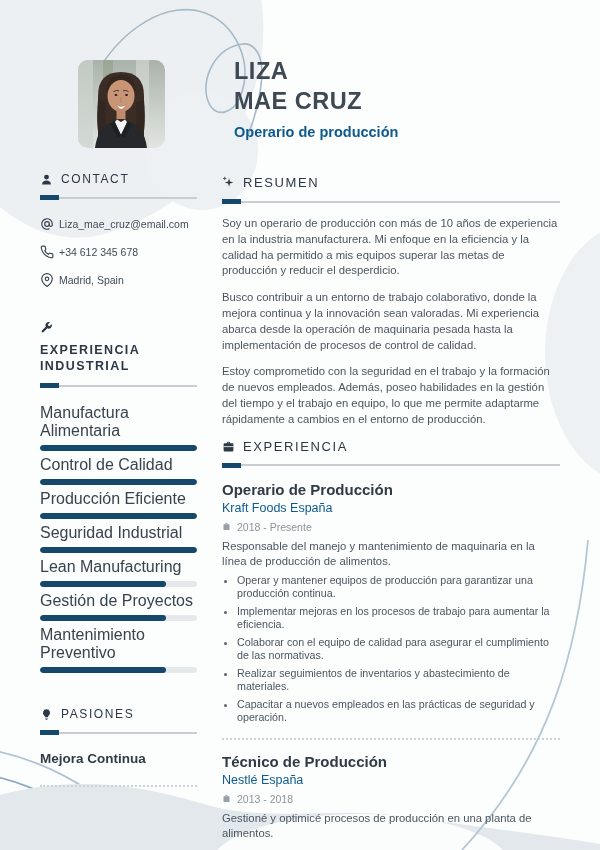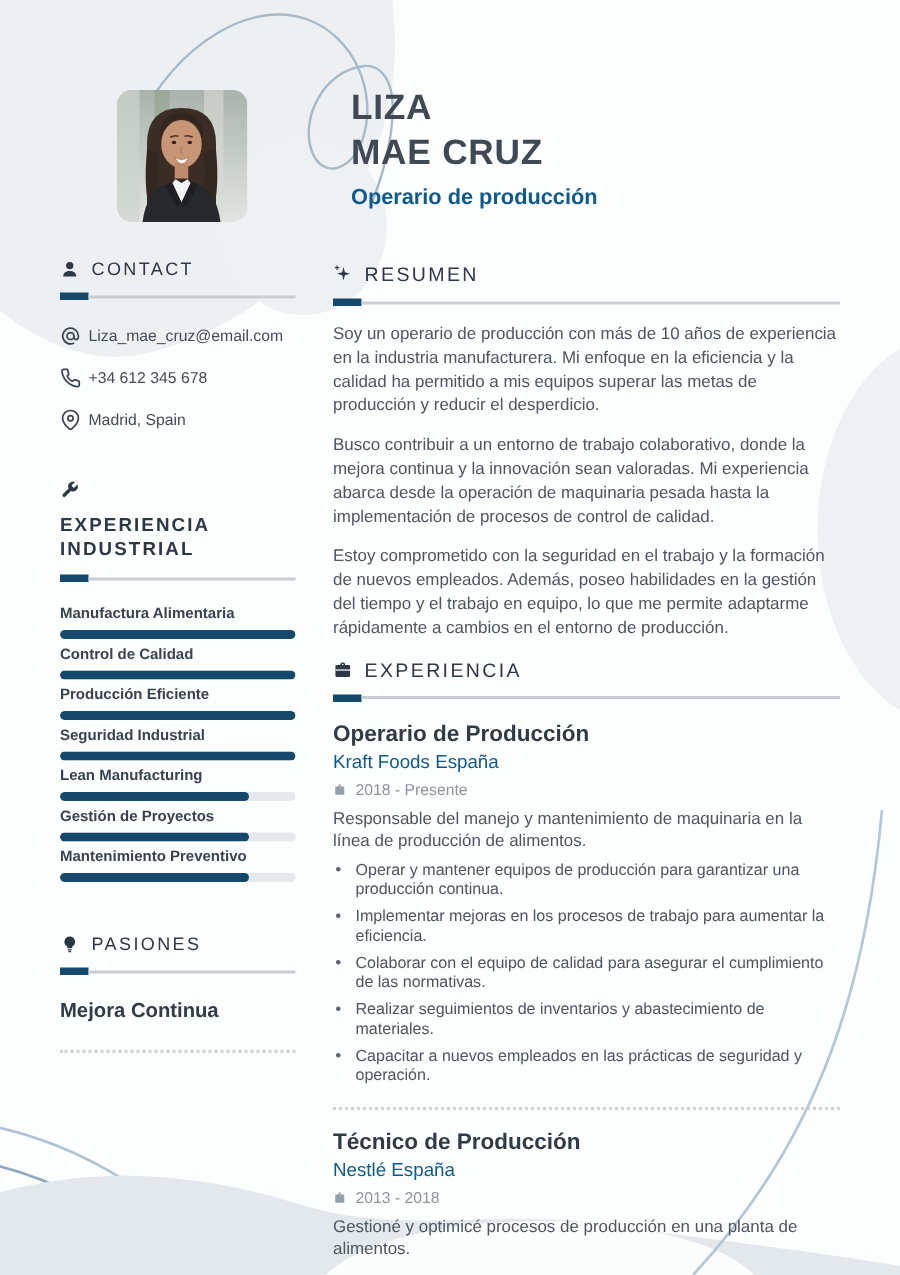--- a/index.html
+++ b/index.html
@@ -47,21 +47,21 @@
   .contact-item{display:flex;align-items:center;gap:5px;margin-bottom:14px}
   .contact-item .c-icon{display:inline-flex;flex:none}
   .contact-item .c-icon svg{width:14px;height:14px}
   .contact-item .c-text{font-size:10.5px;color:#414c57}
 
   .skills{margin-top:33px}
   .skills-head .sec-icon{display:block;margin-bottom:4px}
   .skills-title{font-size:12.5px;font-weight:700;letter-spacing:1.4px;line-height:16px;color:var(--heading)}
   .skill-list{margin-top:16px}
   .skill{margin-bottom:5px}
-  .skill-label{font-size:10px;font-weight:700;color:#39434d}
+  .skill-label{font-size:16px;font-weight:400;color:#39434d}
   .bar{margin-top:5px;height:6px;background:#e6e9ec;border-radius:3px;overflow:hidden}
   .bar-fill{height:100%;background:var(--bar);border-radius:3px}
 
   .passions{margin-top:34px}
   .passion-name{margin-top:16px;font-size:13.5px;font-weight:700;color:#313c47}
   .passion-desc{margin-top:5px;font-size:10.8px;line-height:15px;color:var(--text)}
   .passions .dotted{margin-top:19px}
 
   
   .main{position:absolute;left:222px;top:175px;width:338px;z-index:2}

